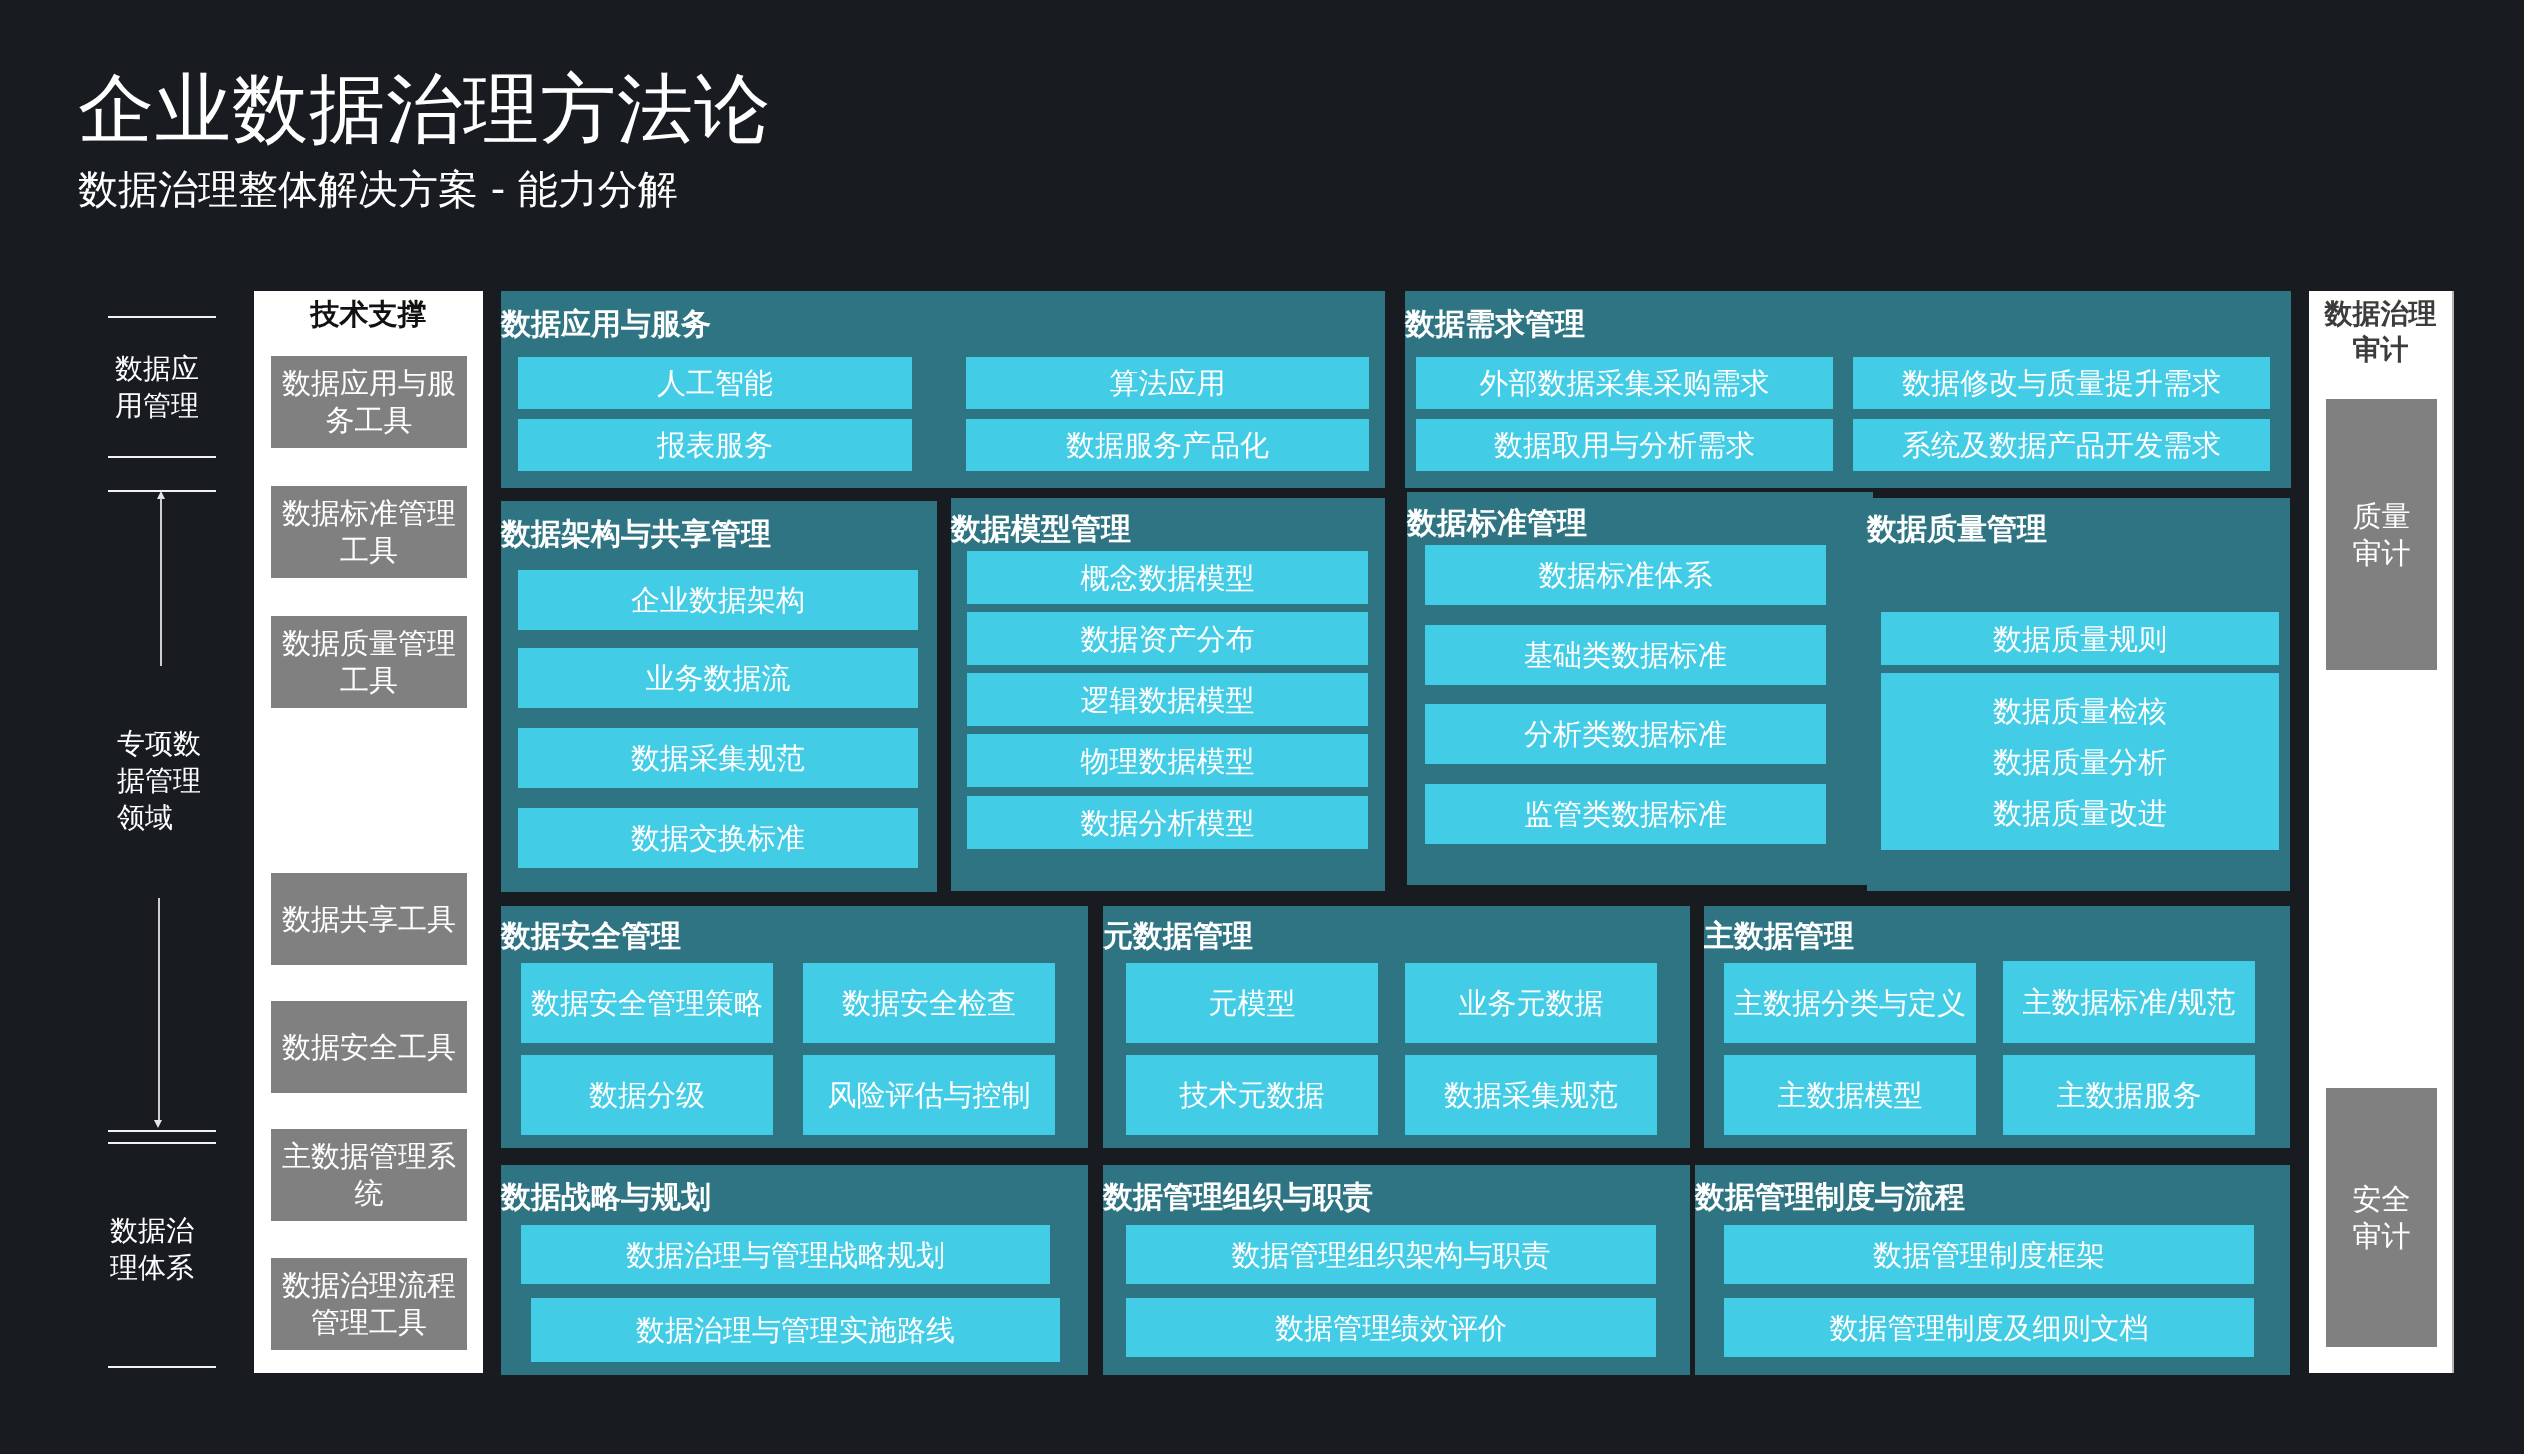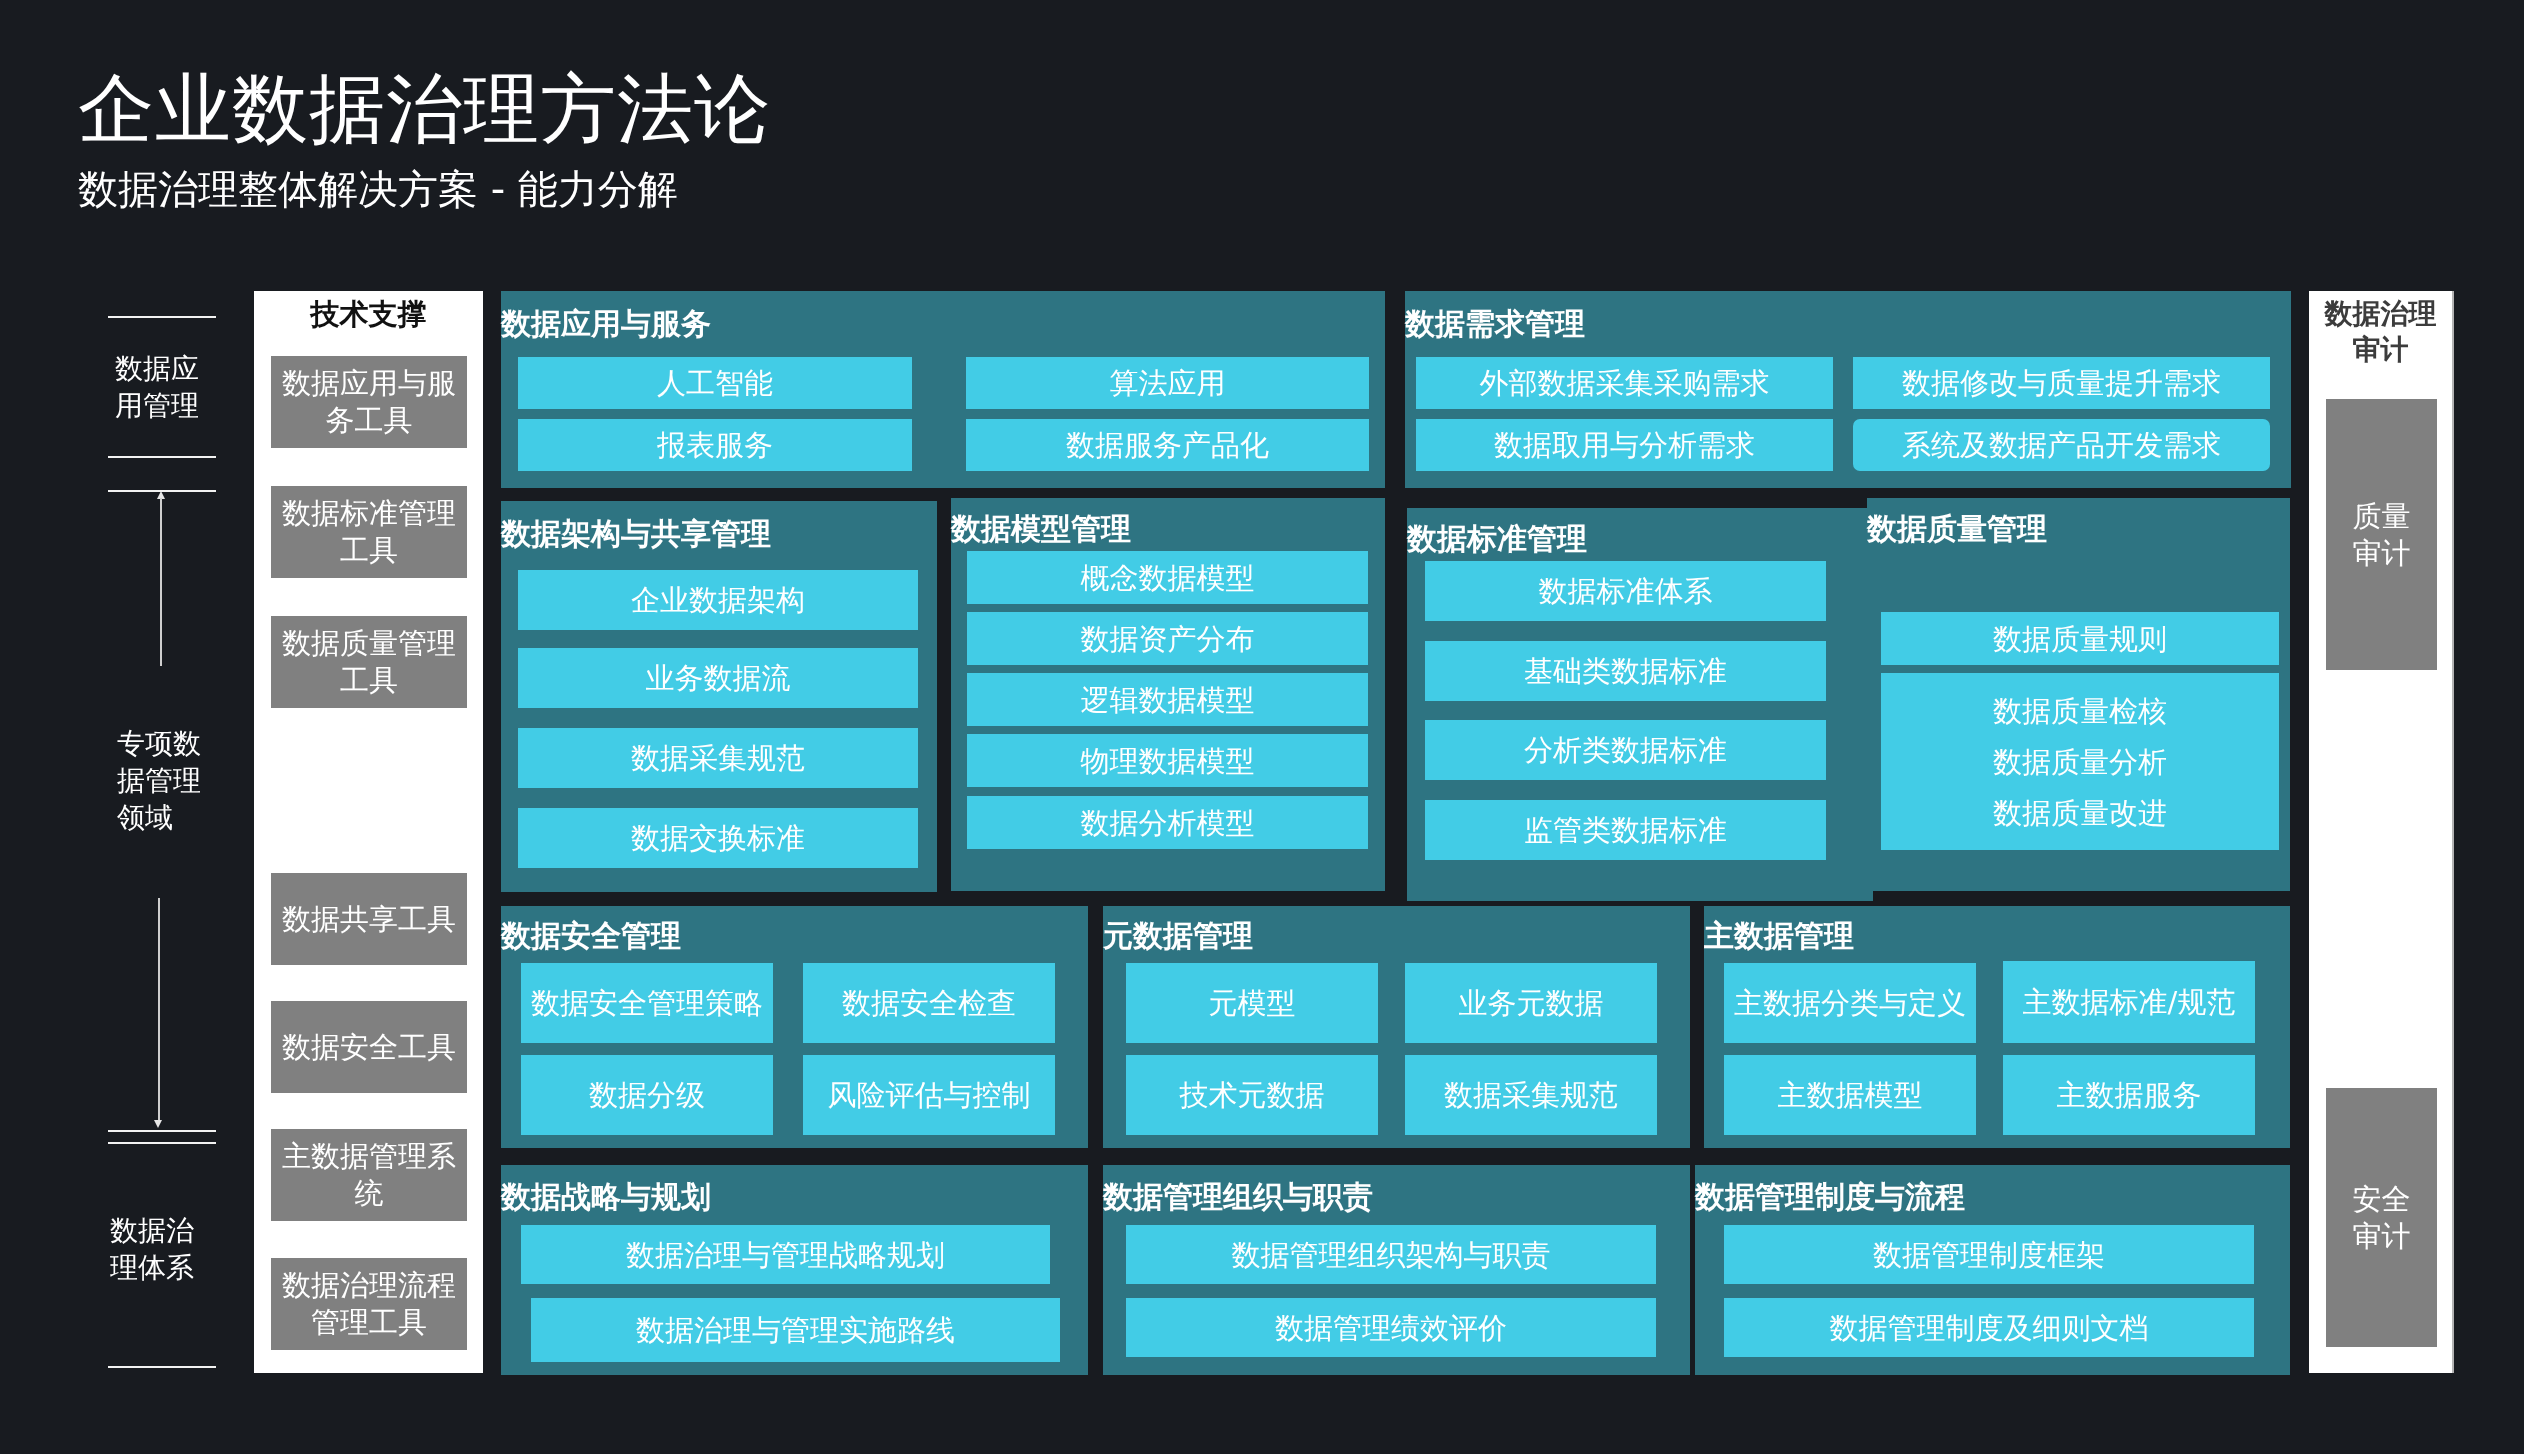--- a/index.html
+++ b/index.html
@@ -81,41 +81,41 @@
   <div class="item" style="left:465px; top:66px; width:403px; height:52px;">算法应用</div>
   <div class="item" style="left:17px; top:128px; width:394px; height:52px;">报表服务</div>
   <div class="item" style="left:465px; top:128px; width:403px; height:52px;">数据服务产品化</div>
 </div>
 
 <div class="panel" style="left:1405px; top:291px; width:886px; height:197px;">
   <div class="panel-title" style="top:13px;">数据需求管理</div>
   <div class="item" style="left:11px; top:66px; width:417px; height:52px;">外部数据采集采购需求</div>
   <div class="item" style="left:448px; top:66px; width:417px; height:52px;">数据修改与质量提升需求</div>
   <div class="item" style="left:11px; top:128px; width:417px; height:52px;">数据取用与分析需求</div>
-  <div class="item" style="left:448px; top:128px; width:417px; height:52px;border-radius:7px;">系统及数据产品开发需求</div>
+  <div class="item" style="left:448px; top:128px; width:417px; height:52px;">系统及数据产品开发需求</div>
 </div>
 
 <div class="panel" style="left:501px; top:501px; width:436px; height:391px;">
   <div class="panel-title" style="top:13px;">数据架构与共享管理</div>
   <div class="item" style="left:17px; top:69px; width:400px; height:60px;">企业数据架构</div>
   <div class="item" style="left:17px; top:147px; width:400px; height:60px;">业务数据流</div>
   <div class="item" style="left:17px; top:227px; width:400px; height:60px;">数据采集规范</div>
   <div class="item" style="left:17px; top:307px; width:400px; height:60px;">数据交换标准</div>
 </div>
 
 <div class="panel" style="left:951px; top:498px; width:434px; height:393px;">
   <div class="panel-title" style="top:11px;">数据模型管理</div>
   <div class="item" style="left:16px; top:53px; width:401px; height:53px;">概念数据模型</div>
   <div class="item" style="left:16px; top:114px; width:401px; height:53px;">数据资产分布</div>
   <div class="item" style="left:16px; top:175px; width:401px; height:53px;">逻辑数据模型</div>
   <div class="item" style="left:16px; top:236px; width:401px; height:53px;">物理数据模型</div>
   <div class="item" style="left:16px; top:298px; width:401px; height:53px;">数据分析模型</div>
 </div>
 
-<div class="panel" style="left:1407px; top:508px; width:466px; height:393px;">
+<div class="panel" style="left:1407px; top:492px; width:466px; height:393px;">
   <div class="panel-title" style="top:11px;">数据标准管理</div>
   <div class="item" style="left:18px; top:53px; width:401px; height:60px;">数据标准体系</div>
   <div class="item" style="left:18px; top:133px; width:401px; height:60px;">基础类数据标准</div>
   <div class="item" style="left:18px; top:212px; width:401px; height:60px;">分析类数据标准</div>
   <div class="item" style="left:18px; top:292px; width:401px; height:60px;">监管类数据标准</div>
 </div>
 
 <div class="panel" style="left:1867px; top:498px; width:423px; height:393px;">
   <div class="panel-title" style="top:11px;">数据质量管理</div>
   <div class="item" style="left:14px; top:114px; width:398px; height:53px;">数据质量规则</div>

